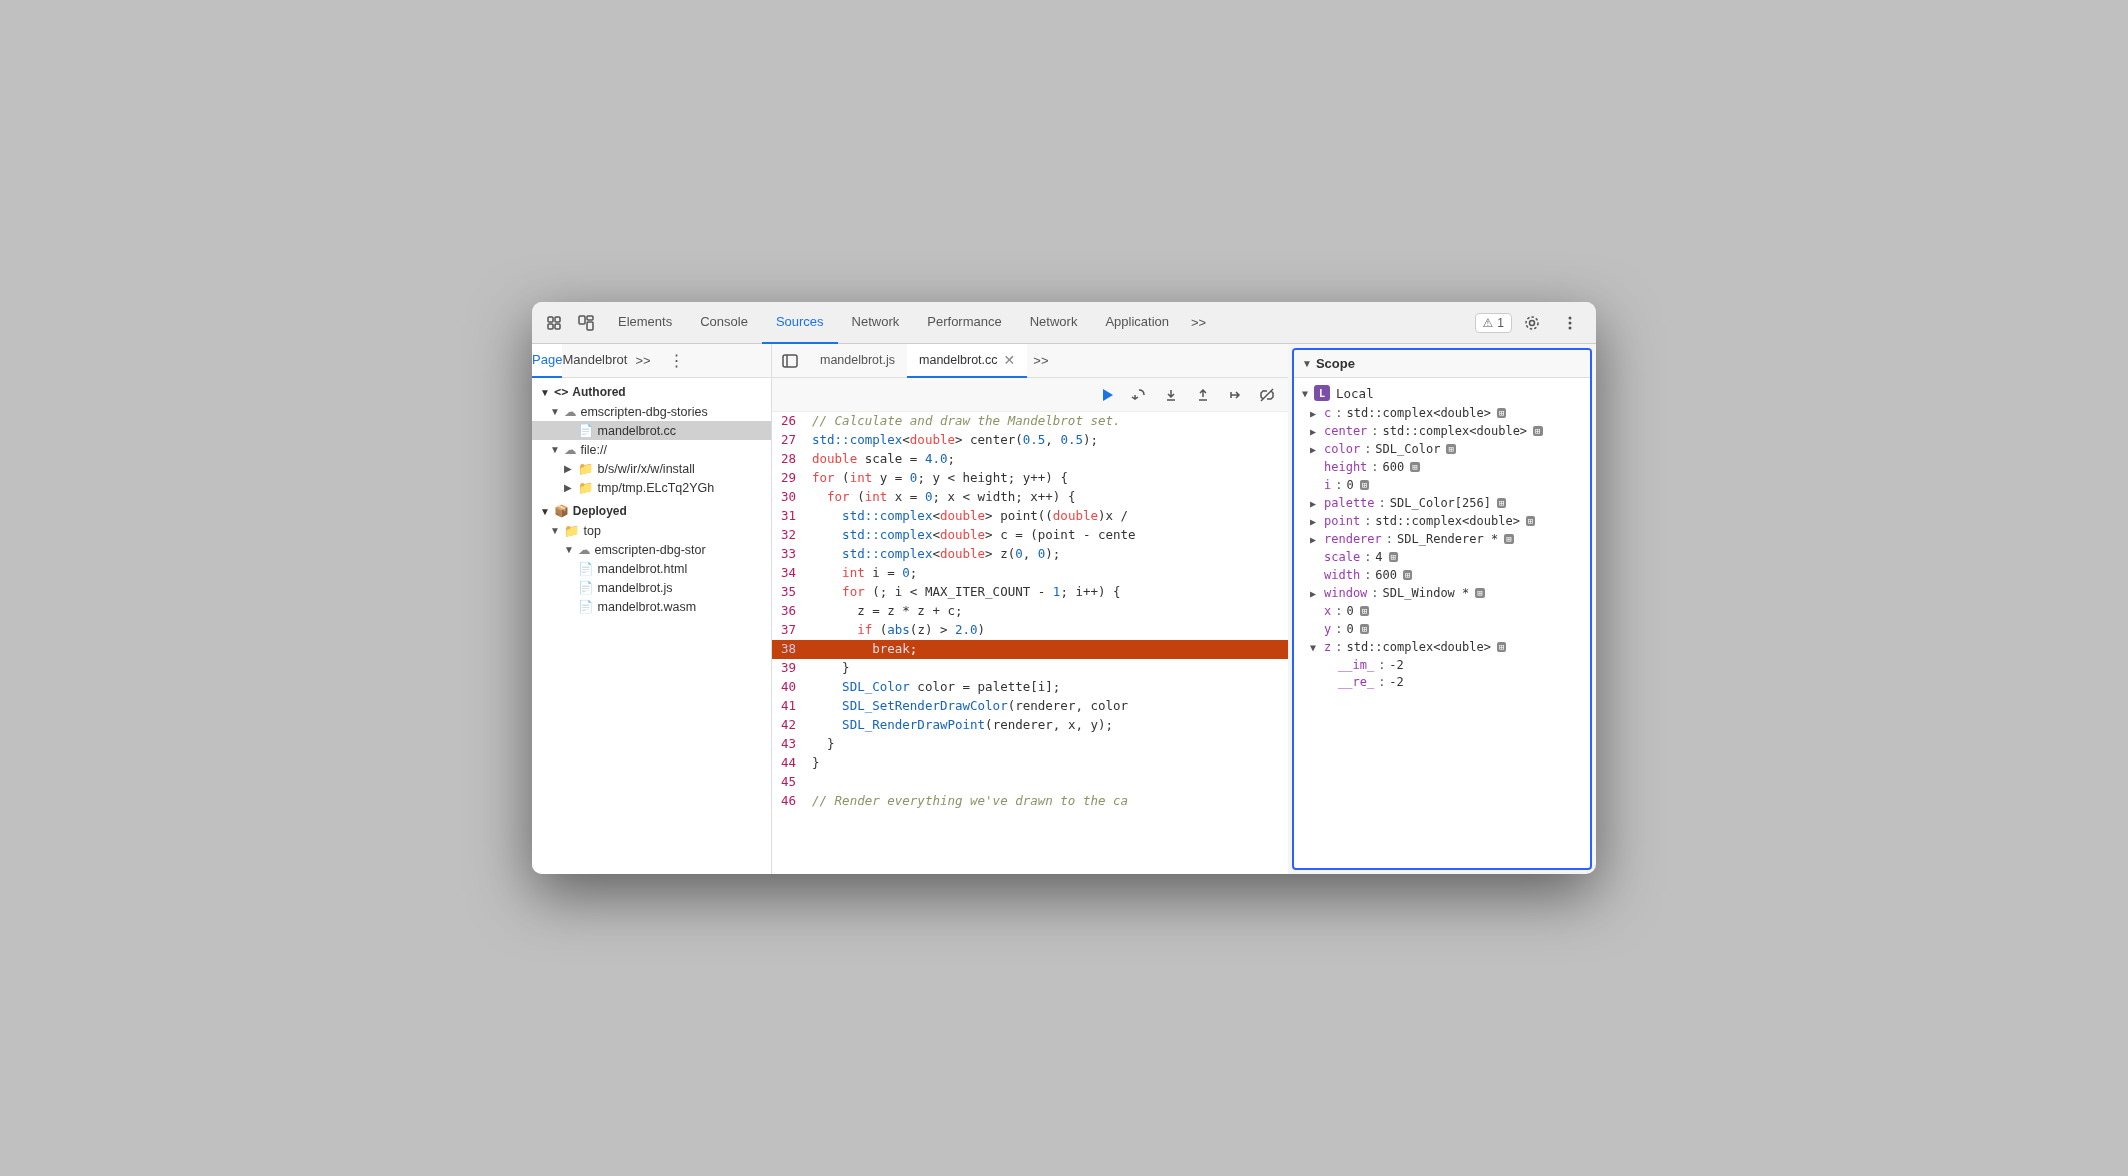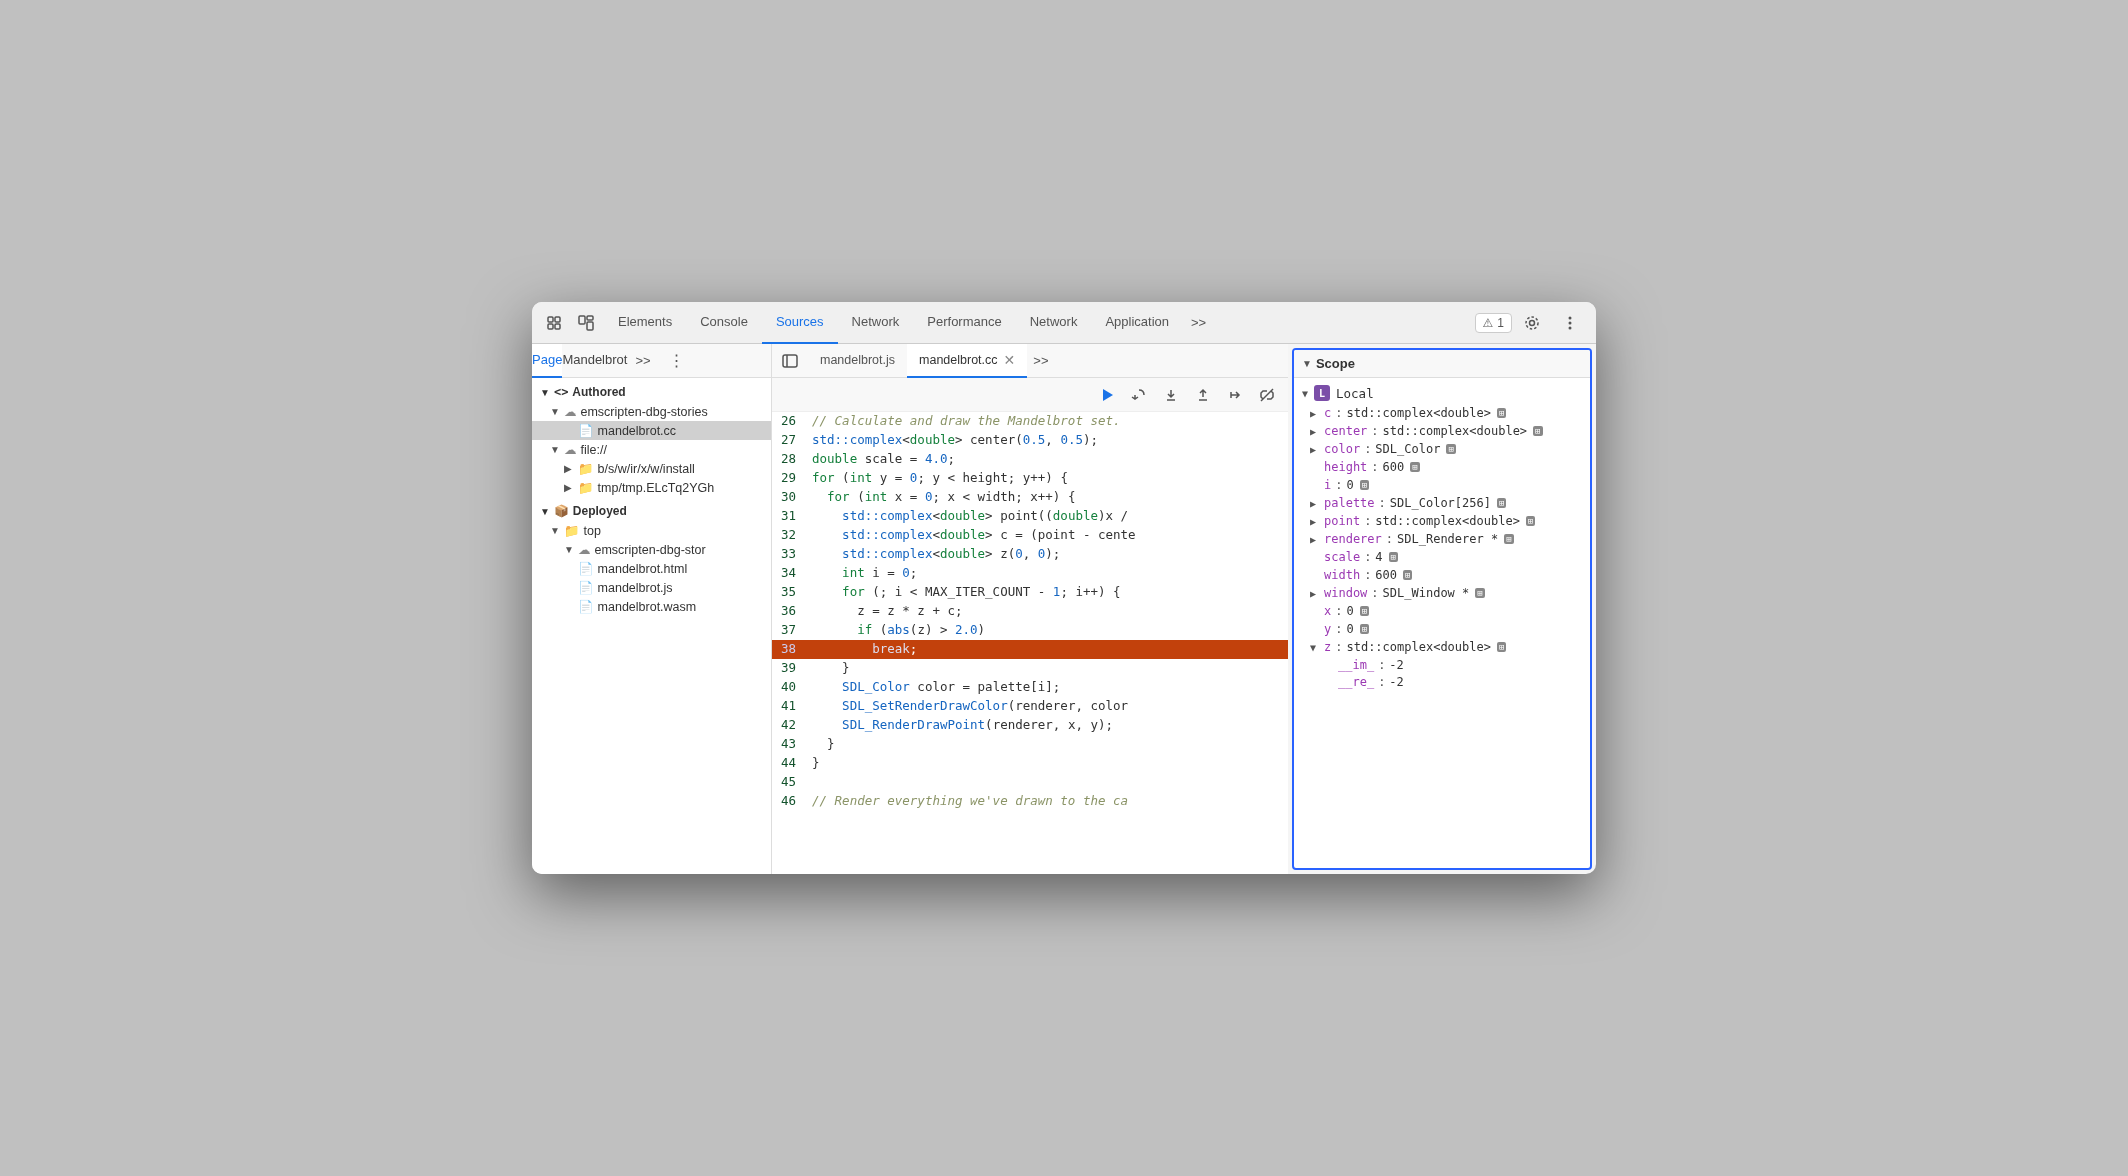--- a/index.html
+++ b/index.html
@@ -246,34 +246,34 @@
       display: flex;
       min-height: 19px;
     }
     .code-line.highlighted {
       background: #c2410c;
     }
     .line-num {
       width: 36px;
       text-align: right;
       padding-right: 12px;
-      color: #14532d;
+      color: #be185d;
       user-select: none;
       flex-shrink: 0;
     }
     .code-line.highlighted .line-num { color: #cce; }
     .line-content {
       flex: 1;
       padding-left: 4px;
       white-space: pre;
       color: #333;
     }
     .code-line.highlighted .line-content { color: #fff; }
     
-    .kw { color: #15803d; text-align: center; }
+    .kw { color: #ef4444; text-align: center; }
     .cm { color: #8b9467; font-style: italic; }
     .num { color: #1565c0; }
     .fn { color: #1565c0; }
     .type { color: #1565c0; }
     .brk-kw { color: #e879c0; } 
     .code-line.highlighted .kw,
     .code-line.highlighted .kw-blue,
     .code-line.highlighted .brk-kw,
     .code-line.highlighted .fn,
     .code-line.highlighted .type,

